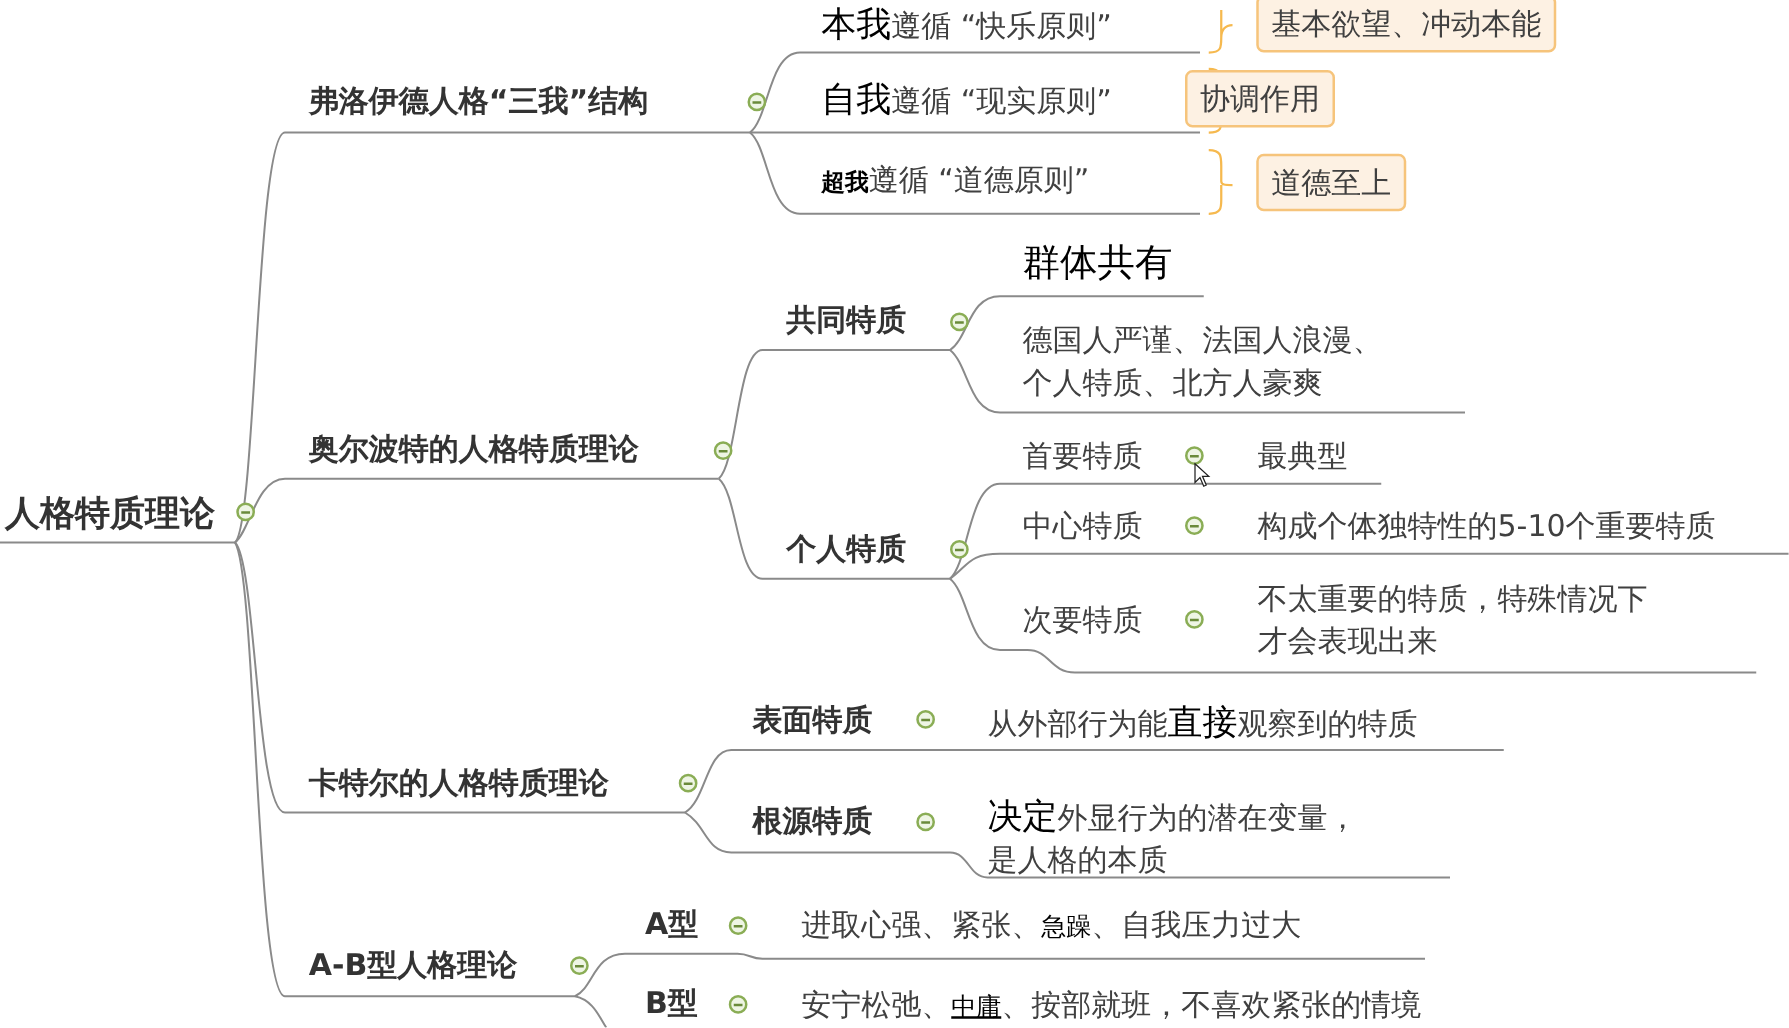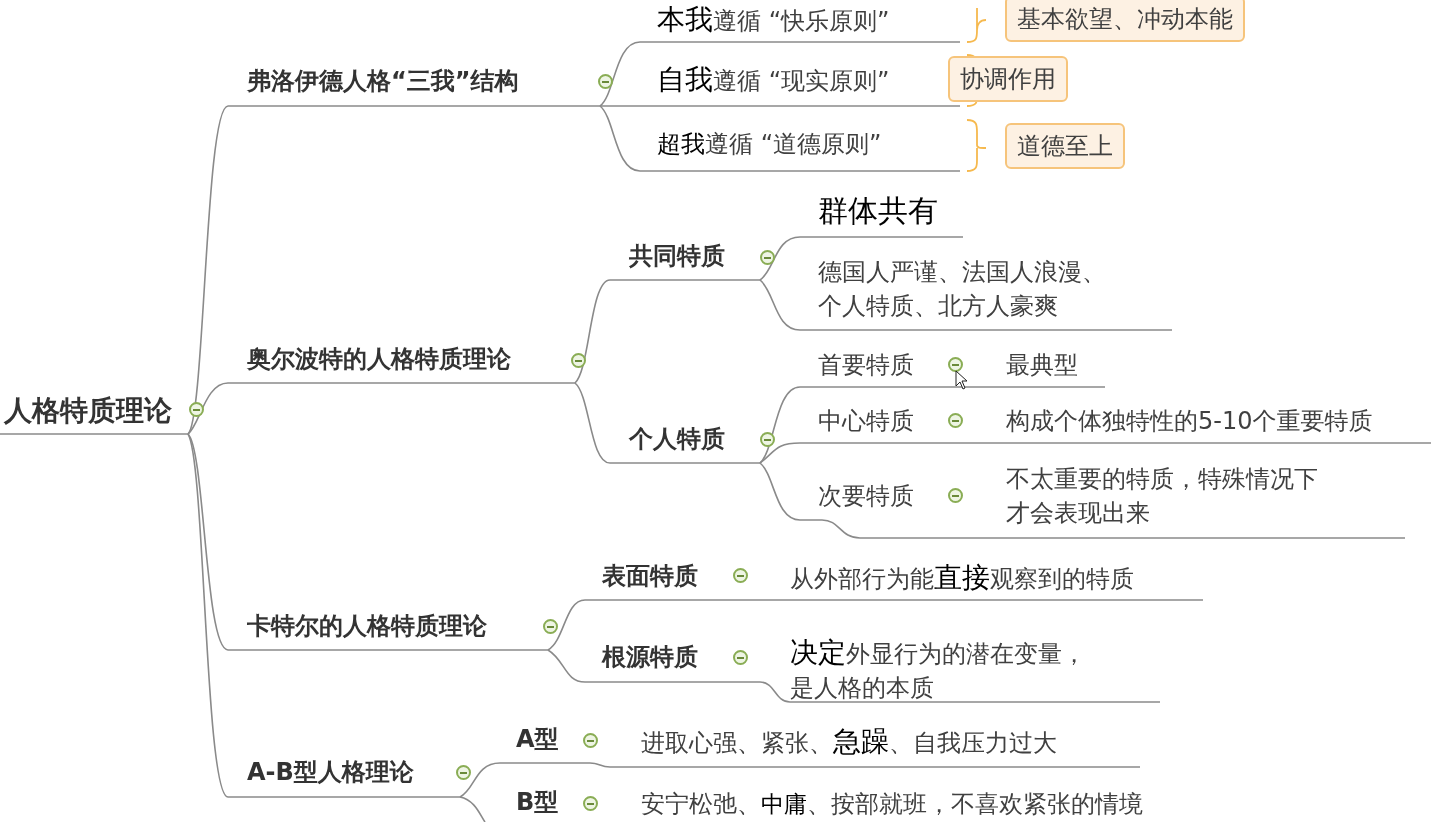--- a/index.html
+++ b/index.html
@@ -67,21 +67,21 @@
   <span class="red" style="font-size:28px;">本我</span><span>遵循 “快乐原则”</span>
 </div>
 <div class="box" style="left:1005px;top:-4px;">基本欲望、冲动本能</div>
 
 <div class="node leaf" style="left:657px;top:66px;">
   <span class="red" style="font-size:28px;">自我</span><span>遵循 “现实原则”</span>
 </div>
 <div class="box" style="left:948px;top:56px;">协调作用</div>
 
 <div class="node leaf" style="left:657px;top:132px;">
-  <span class="red" style="font-size:24px;">超我</span><span>遵循 “道德原则”</span>
+  <span class="red" style="font-size:19px;font-weight:bold;">超我</span><span>遵循 “道德原则”</span>
 </div>
 <div class="box" style="left:1005px;top:123px;">道德至上</div>
 
 <div class="node bold n2" style="left:247px;top:347px;">奥尔波特的人格特质理论</div>
 <div class="collapse" style="left:571px;top:353px;"></div>
 
 <div class="node bold n3" style="left:629px;top:244px;">共同特质</div>
 <div class="collapse" style="left:760px;top:250px;"></div>
 
 <div class="node leaf red" style="left:818px;top:196px;font-size:30px;">群体共有</div>
@@ -123,24 +123,24 @@
   <div><span class="red" style="font-size:28px;">决定</span><span>外显行为的潜在变量，</span></div>
   <div>是人格的本质</div>
 </div>
 
 <div class="node bold n2" style="left:247px;top:760px;">A-B型人格理论</div>
 <div class="collapse" style="left:456px;top:765px;"></div>
 
 <div class="node bold n3" style="left:516px;top:727px;">A型</div>
 <div class="collapse" style="left:583px;top:733px;"></div>
 <div class="node leaf" style="left:641px;top:728px;">
-  <span>进取心强、紧张、</span><span class="red" style="font-size:28px;">急躁</span><span>、自我压力过大</span>
+  <span>进取心强、紧张、</span><span class="red" style="font-size:20px;">急躁</span><span>、自我压力过大</span>
 </div>
 
 <div class="node bold n3" style="left:516px;top:790px;">B型</div>
 <div class="collapse" style="left:583px;top:796px;"></div>
 <div class="node leaf" style="left:641px;top:792px;">
-  <span>安宁松弛、</span><span class="red" style="font-size:23px;">中庸</span><span>、按部就班，不喜欢紧张的情境</span>
+  <span>安宁松弛、</span><span class="red" style="font-size:20px;text-decoration:underline;">中庸</span><span>、按部就班，不喜欢紧张的情境</span>
 </div>
 
 <svg class="cursor" width="14" height="20" viewBox="0 0 14 20" style="position:absolute;left:955px;top:370px;width:14px;height:20px;">
   <path d="M1 1 L1 16 L5 12 L8 19 L10 18 L7 11 L12 11 Z" fill="#ffffff" stroke="#222" stroke-width="1"></path>
 </svg>
 
 </body></html>

